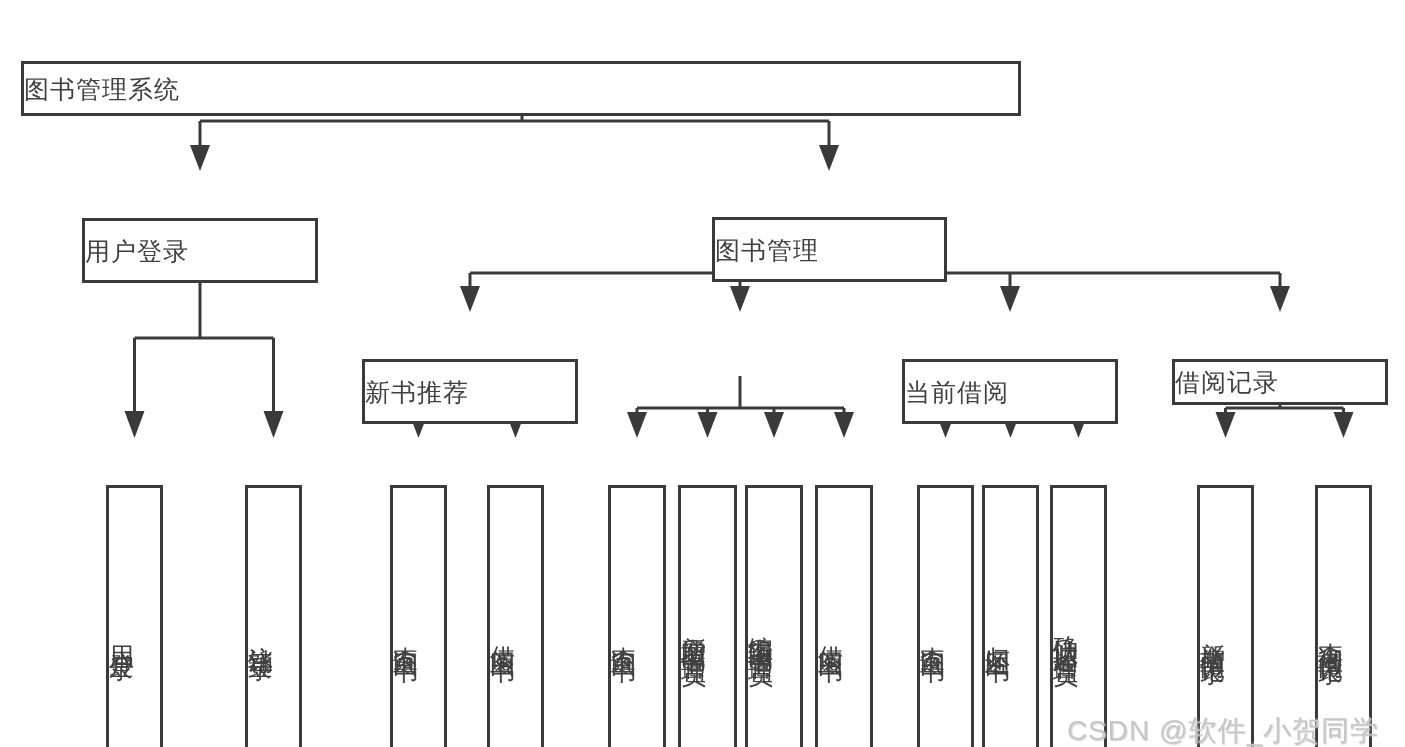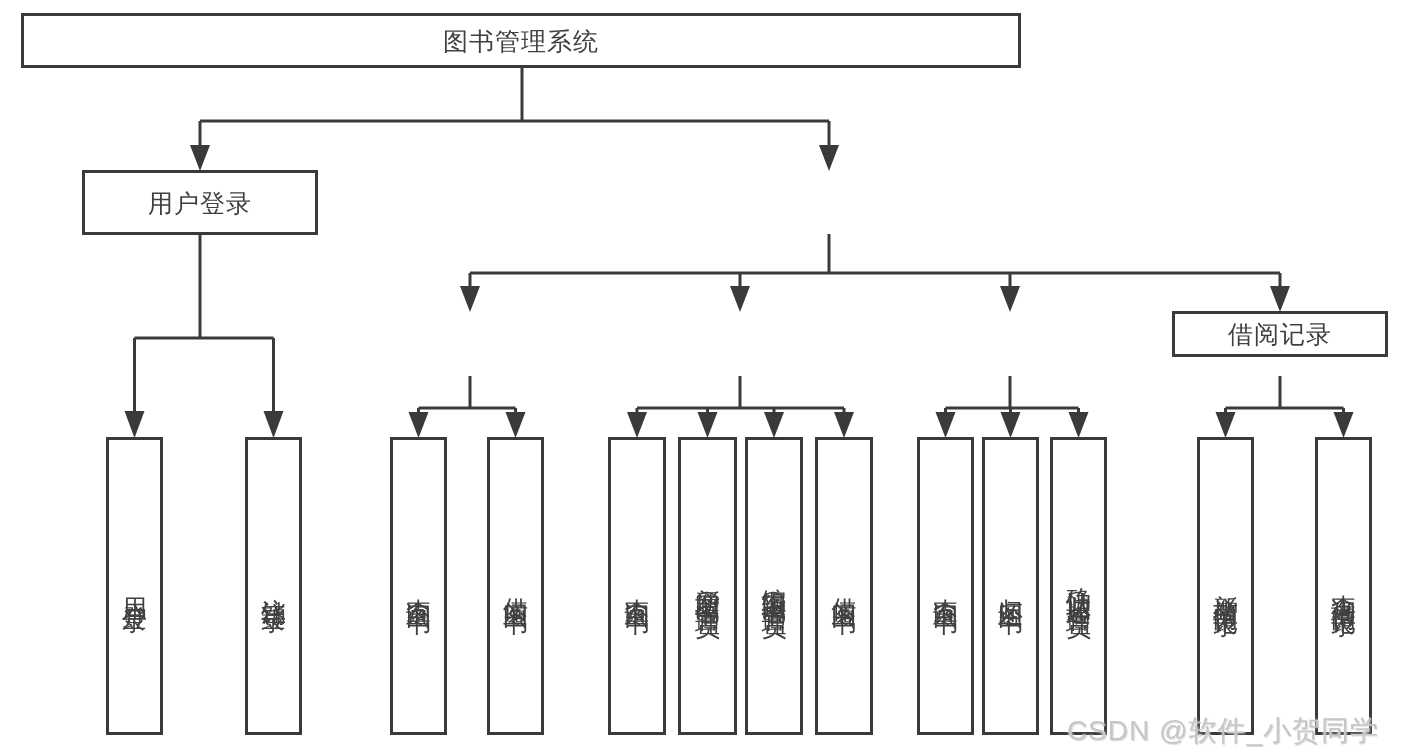--- a/index.html
+++ b/index.html
@@ -29,26 +29,26 @@
     fill: none;
   }
   .wires polygon { fill: var(--line); }
   .box {
     position: absolute;
     box-sizing: border-box;
     border: 3px solid var(--line);
     background: var(--background);
     display: flex;
     align-items: center;
-    justify-content: center;
     font-size: 25px;
     line-height: 1.2;
     color: var(--text);
     letter-spacing: 1px;
     z-index: 2;
+    margin-top: 48px;
   }
   .box.v span {
     writing-mode: vertical-rl;
     text-orientation: mixed;
     letter-spacing: 4px;
     line-height: 1;
   }
   .watermark {
     position: absolute;
     top: 712px;
@@ -129,21 +129,30 @@
     <polygon points="1333.5,412 1353.5,412 1343.5,438"></polygon>
   </svg>
 
   <div class="box h" style="left:21px;top:13px;width:1000px;height:55px">
     <span>图书管理系统</span>
   </div>
 
   <div class="box h" style="left:82px;top:170px;width:236px;height:65px">
     <span>用户登录</span>
   </div>
-
+  <div class="box h" style="left:712px;top:169px;width:235px;height:65px">
+    <span>图书管理</span>
+  </div>
+
+  <div class="box h" style="left:362px;top:311px;width:216px;height:65px">
+    <span>新书推荐</span>
+  </div>
+  <div class="box h" style="left:902px;top:311px;width:216px;height:65px">
+    <span>当前借阅</span>
+  </div>
   <div class="box h" style="left:1172px;top:311px;width:216px;height:46px">
     <span>借阅记录</span>
   </div>
 
   <div class="box v" style="left:106px;top:437px;width:57px;height:298px">
     <span>用户登录</span>
   </div>
   <div class="box v" style="left:245px;top:437px;width:57px;height:298px">
     <span>注销登录</span>
   </div>

